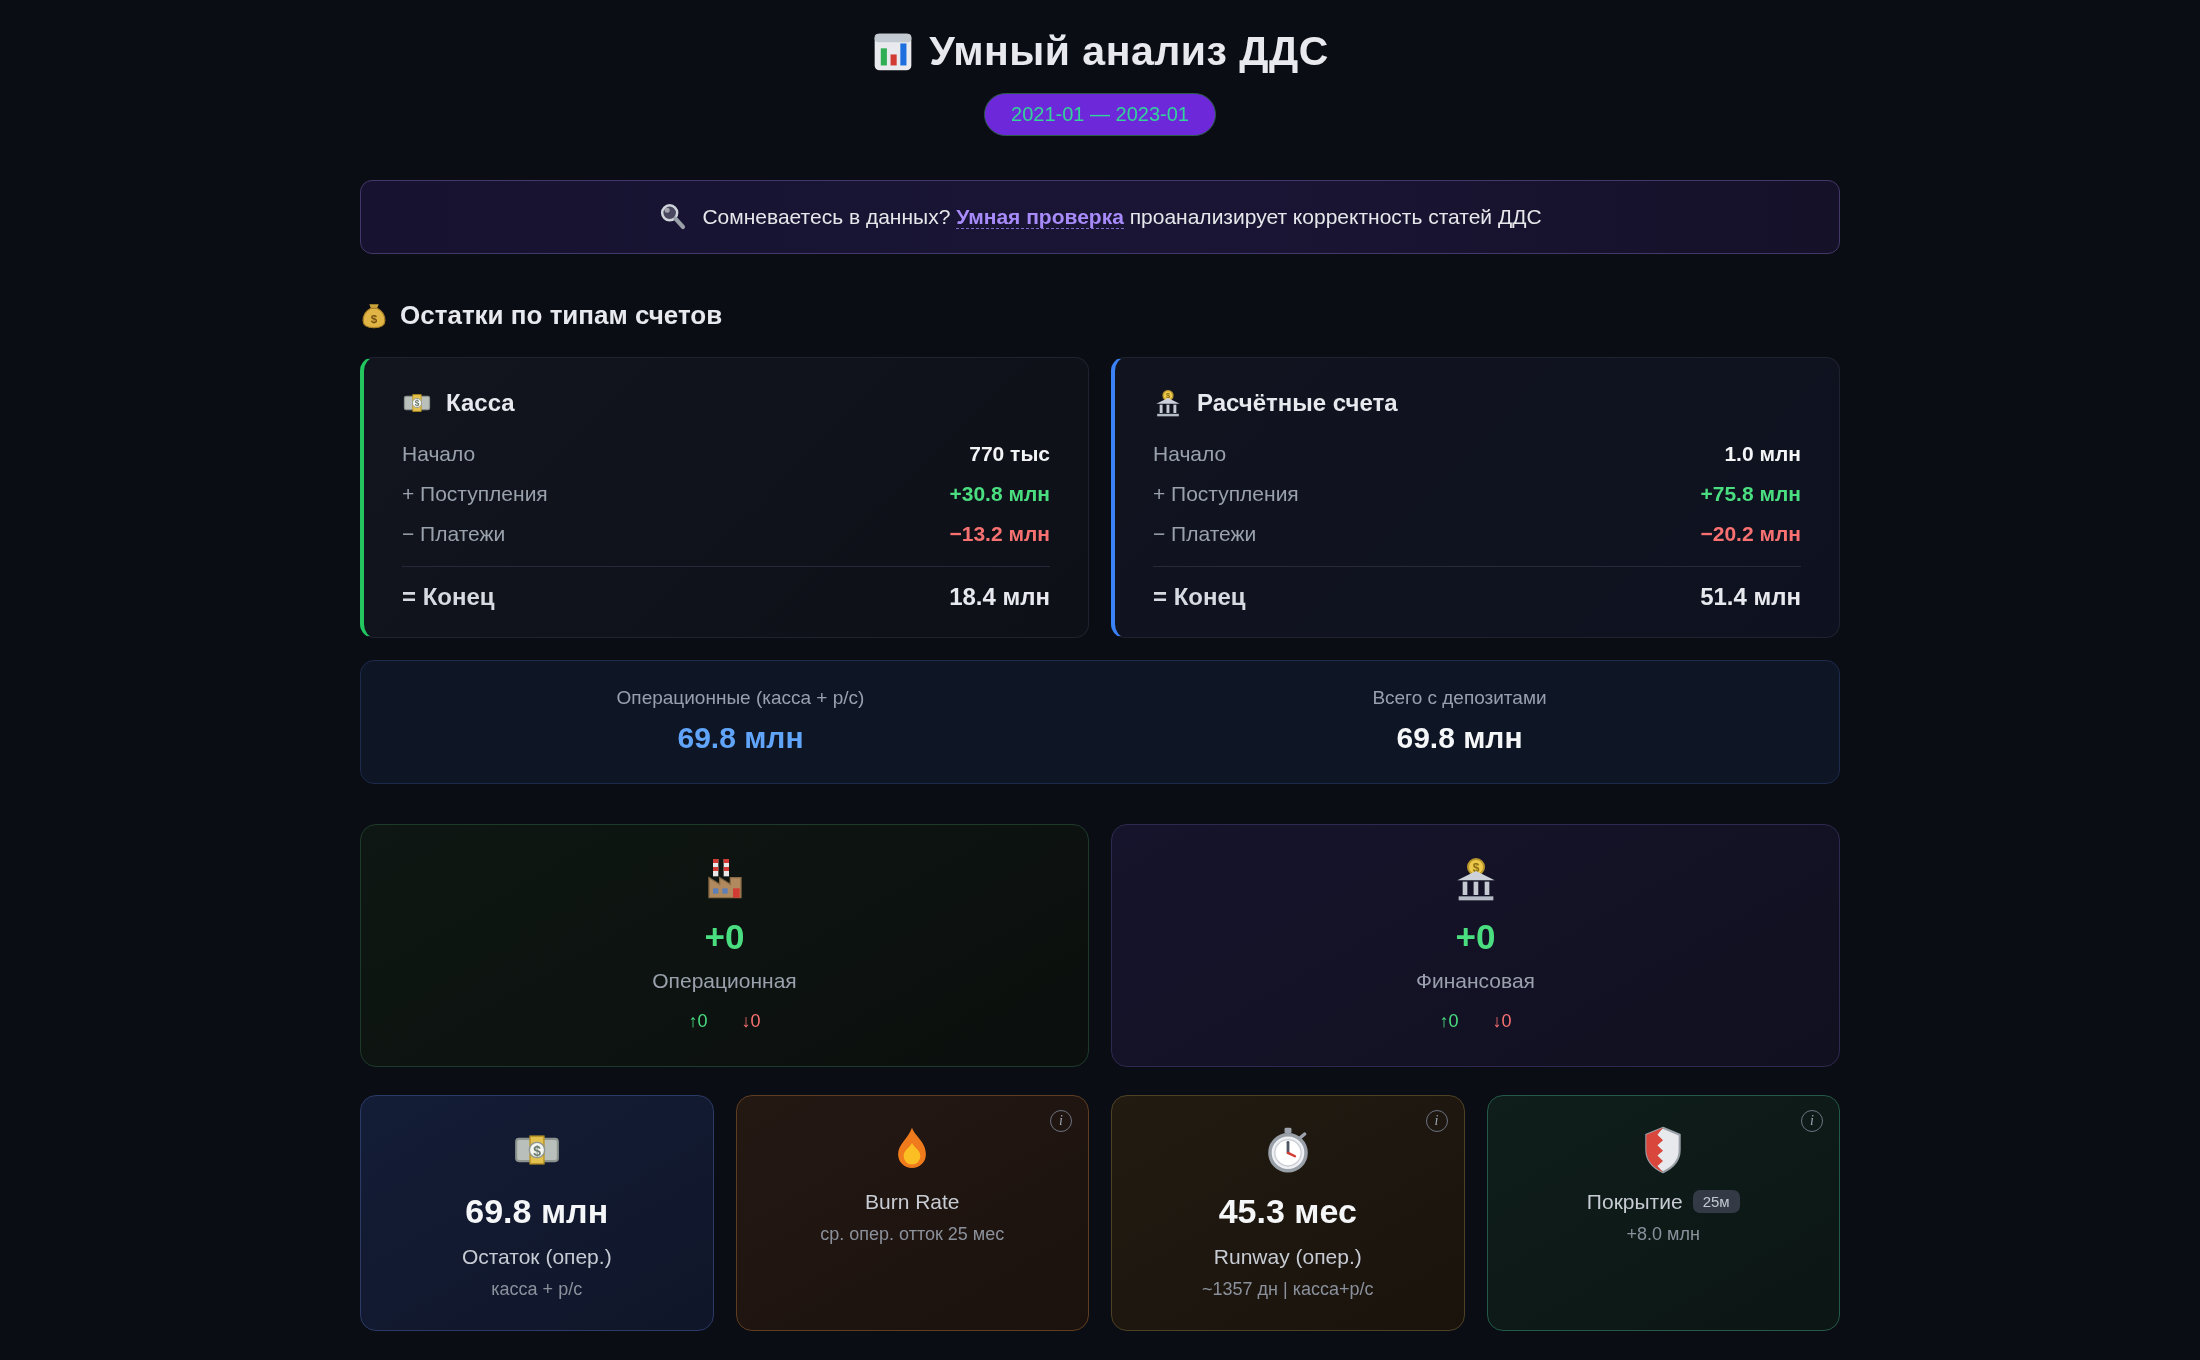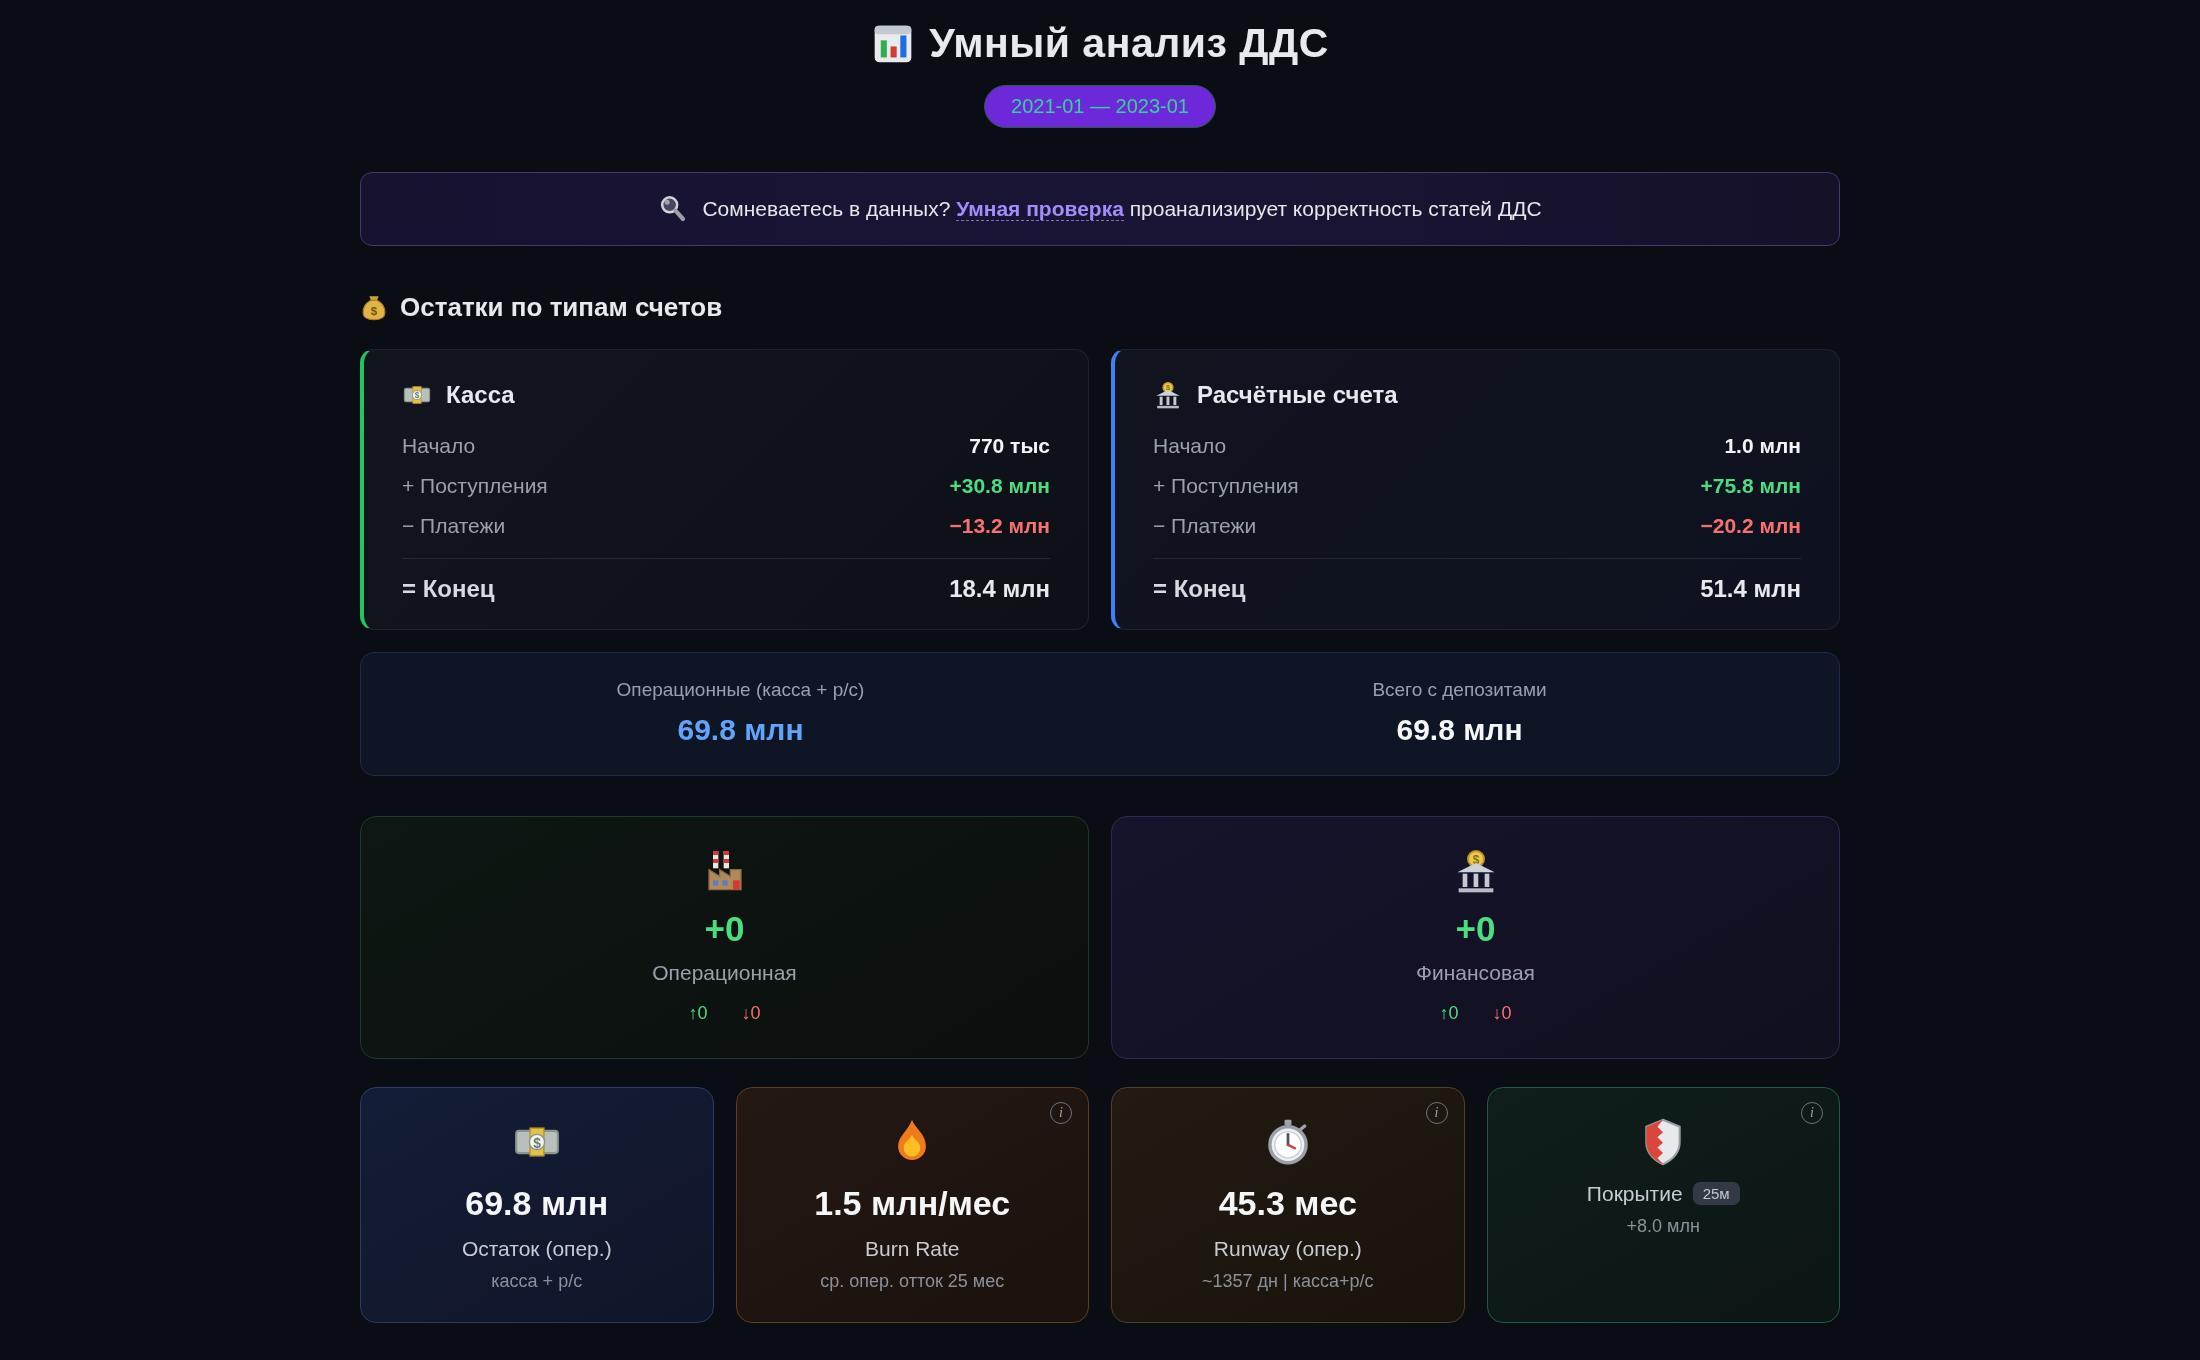--- a/index.html
+++ b/index.html
@@ -2,21 +2,21 @@
 <html><head>
 <meta charset="utf-8">
 <style>
   * { margin:0; padding:0; box-sizing:border-box; }
   html,body { width:2200px; height:1360px; overflow:hidden; }
   body {
     background:#0b0d14;
     color:#e7e9ee;
     font-family:"Liberation Sans", sans-serif;
   }
-  .page { width:1480px; margin:0 auto; padding-top:20px; }
+  .page { width:1480px; margin:8px auto; padding-top:20px; }
 
   
   .hdr { text-align:center; }
   .hdr h1 { font-size:41px; font-weight:700; letter-spacing:0.5px; display:flex; align-items:center; justify-content:center; gap:14px; }
   .subtitle { margin-top:12px; font-size:20px; color:#98a0ac; }
   .period-pill { display:inline-block; margin-top:18px; padding:9px 26px; border-radius:999px;
     border:1.5px solid #2a5a48; background:#6d28d9; color:#34d399; font-size:20px; font-weight:500; }
 
   
   .banner { margin-top:44px; height:74px; border-radius:12px;
@@ -274,21 +274,20 @@
     <div class="kpi-card orange">
       <div class="info-dot">i</div>
       <div class="kpi-icon">
           <span class="ico" style="width:50px;height:50px">
             <svg viewBox="0 0 36 36" width="100%" height="100%">
               <path d="M18 2 C20 8 28 12 28 21 a10 10 0 0 1 -20 0 C8 14 15 10 18 2 Z" fill="#f07b1d"></path>
               <path d="M18 13 c2 4 6 5 6 9.5 a6 6 0 0 1 -12 0 C12 18 16 17 18 13 Z" fill="#fbbf24"></path>
             </svg>
           </span>
         </div>
-      <div class="kpi-val">1.5 млн/мес</div>
       <div class="kpi-lbl">
           <span>Burn Rate</span>
         </div>
       <div class="kpi-sub">ср. опер. отток 25 мес</div>
     </div>
     <div class="kpi-card tan">
       <div class="info-dot">i</div>
       <div class="kpi-icon">
           <span class="ico" style="width:50px;height:50px">
             <svg viewBox="0 0 36 36" width="100%" height="100%">

